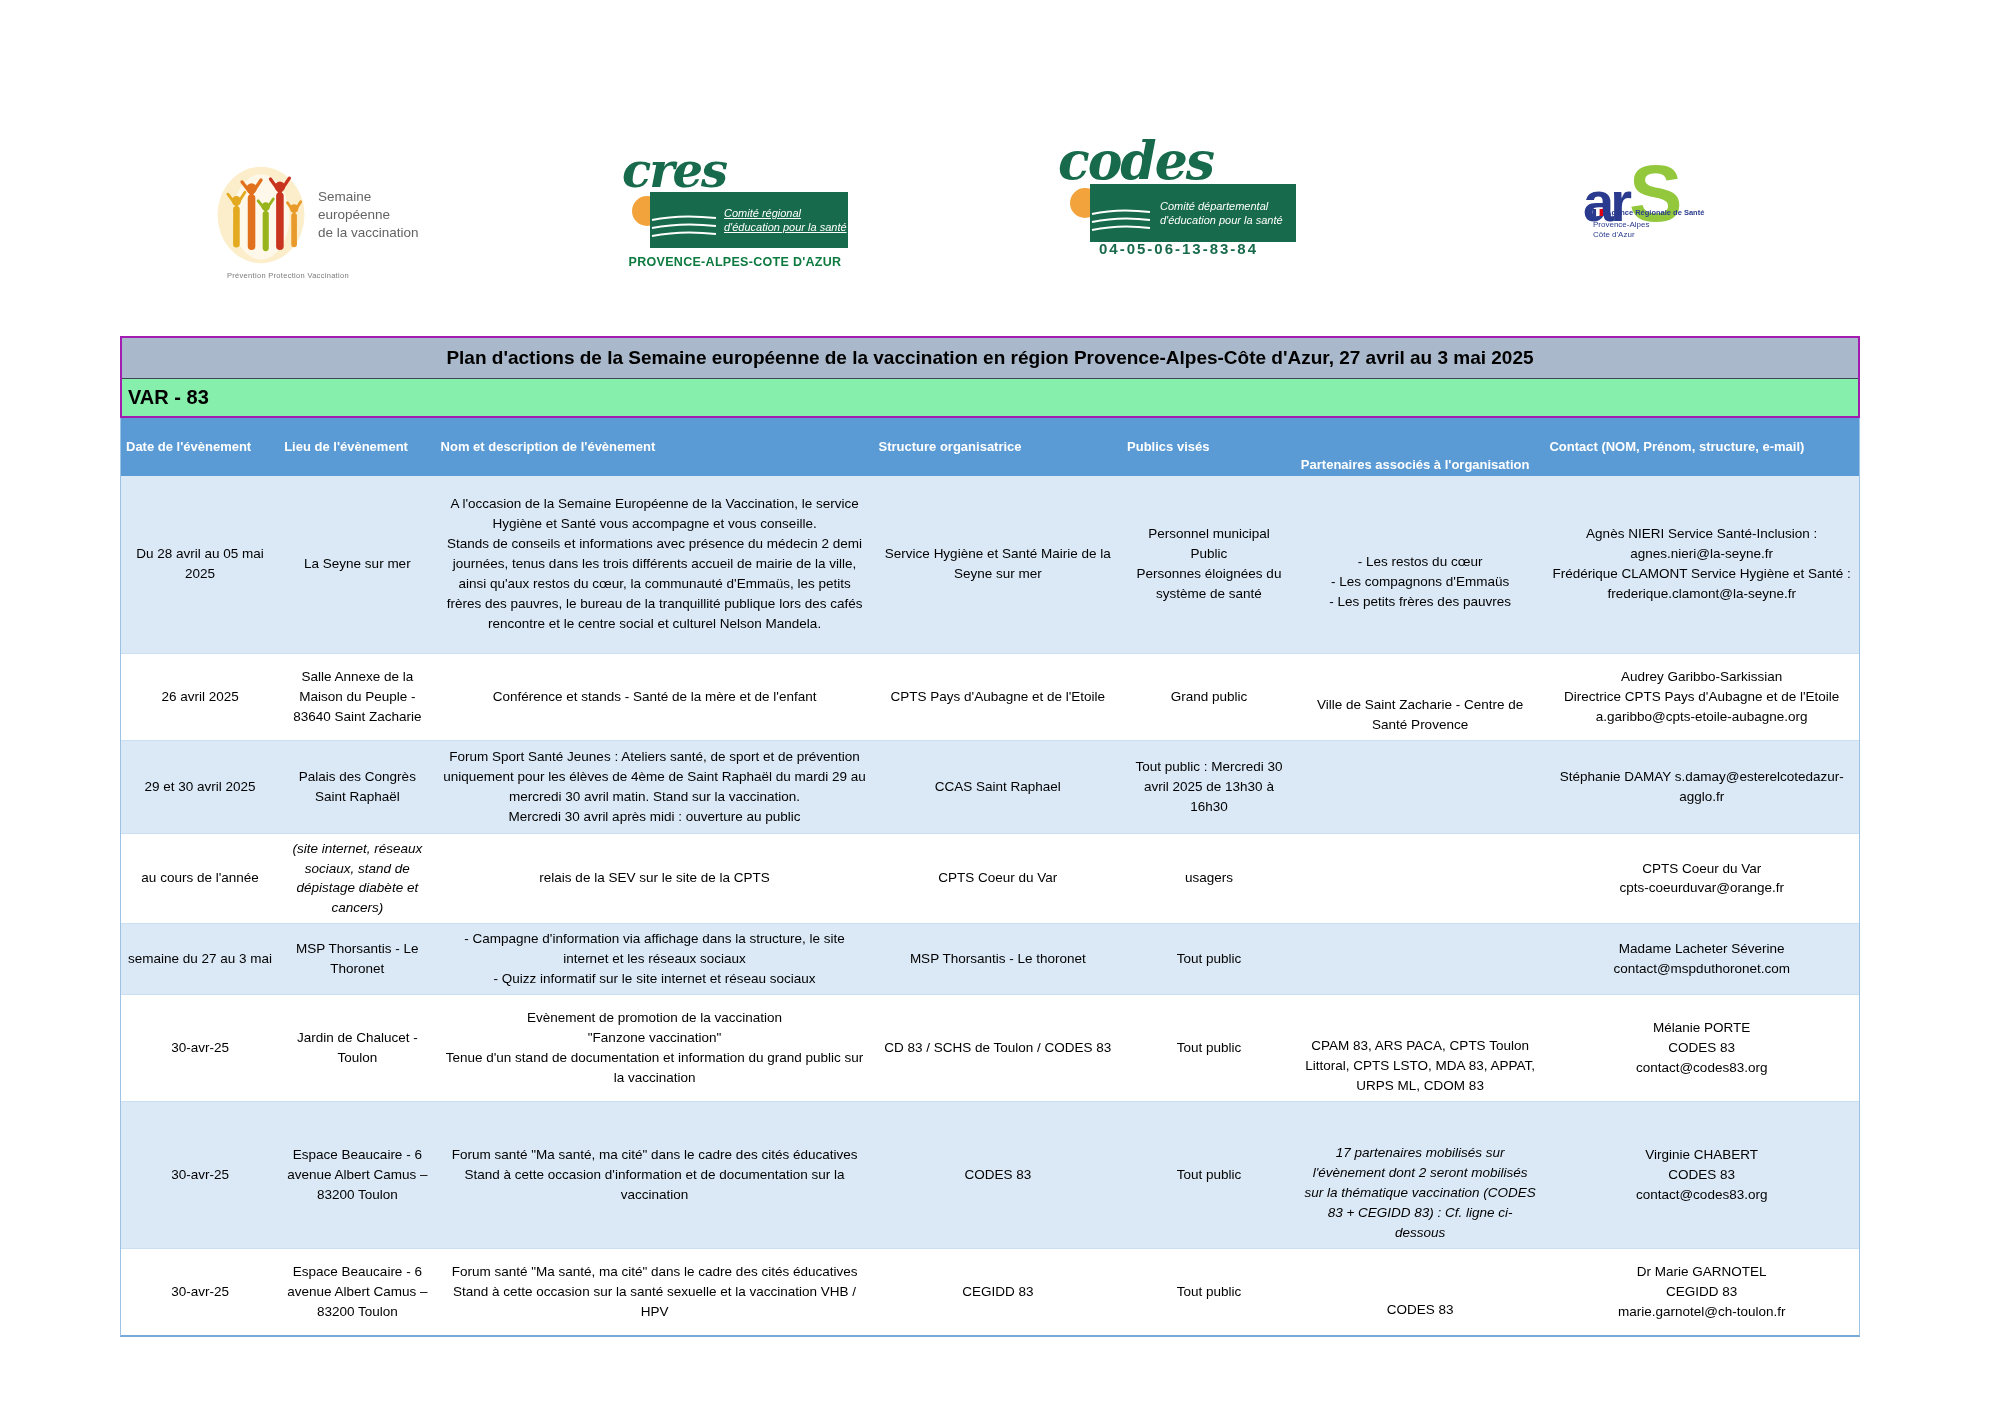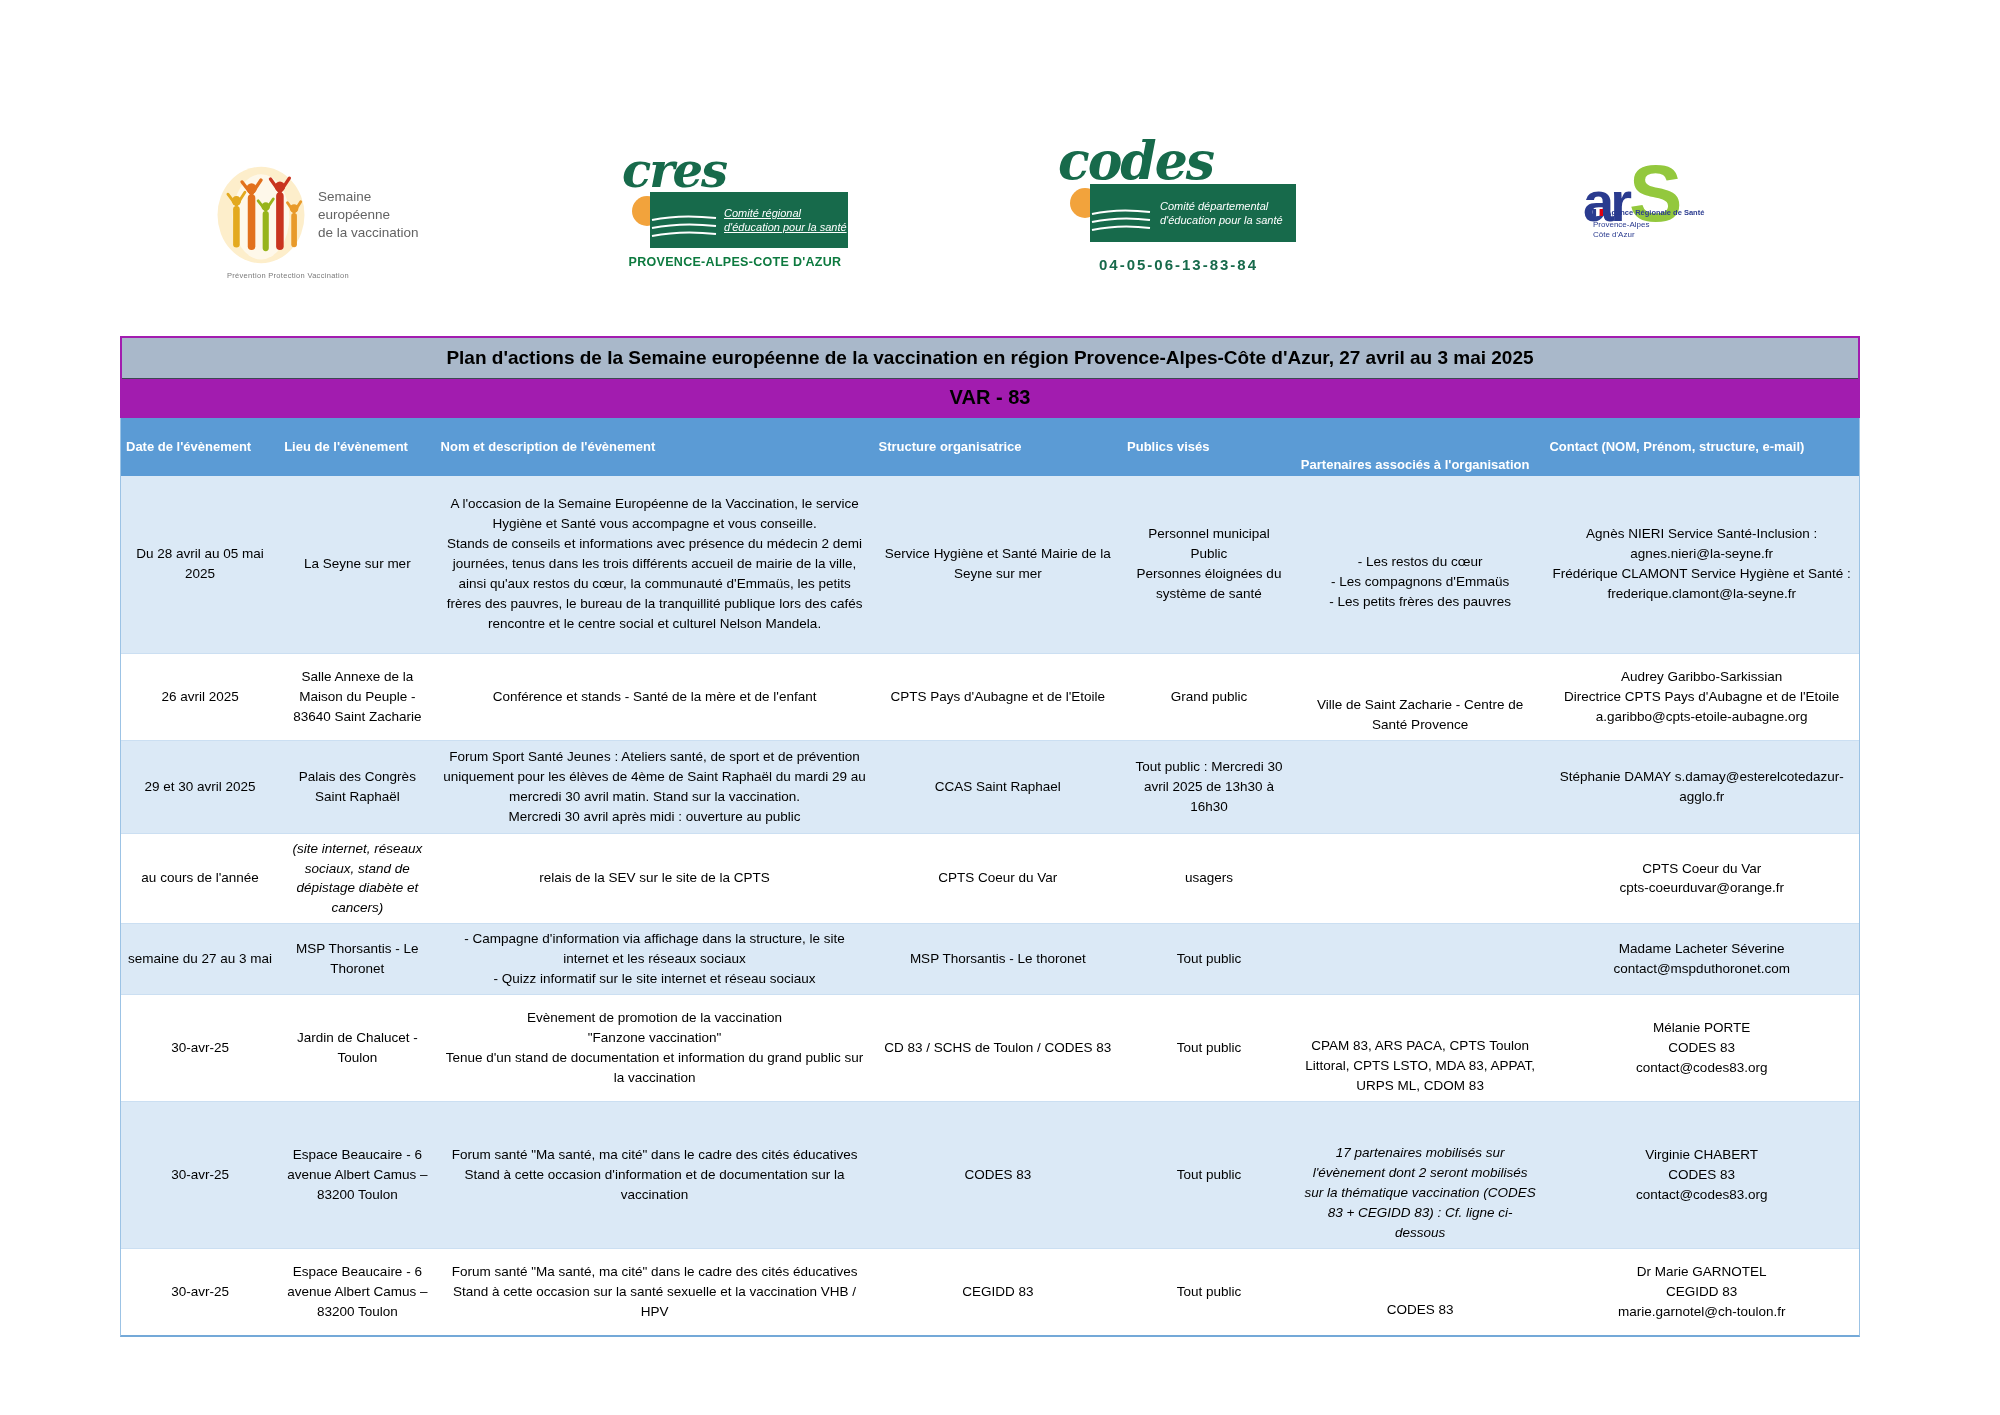--- a/index.html
+++ b/index.html
@@ -29,38 +29,38 @@
   .waves { position:absolute; z-index:2; }
   .cres-waves { left:30px; top:56px; }
   .cres-region { margin-top:5px; text-align:center; font-weight:bold; color:#0d7a3f;
                  font-size:12.5px; letter-spacing:.3px; }
 
   .logo-codes { left:1056px; top:146px; width:245px; }
   .codes-script { font-size:52px; }
   .codes-box { left:34px; top:38px; width:206px; height:58px; padding-left:70px; }
   .codes-crescent { left:14px; top:42px; }
   .codes-waves { left:34px; top:62px; }
-  .codes-depts { margin-top:18px; text-align:center; font-weight:bold; color:#176a4b;
+  .codes-depts { margin-top:2px; text-align:center; font-weight:bold; color:#176a4b;
                  font-size:15px; letter-spacing:2px; }
 
   .logo-ars { left:1583px; top:158px; width:180px; height:110px; }
   .ars-word { display:flex; align-items:baseline; line-height:.9; }
   .ars-ar { font-weight:bold; font-size:56px; color:#2a3b8f; letter-spacing:-4px; }
   .ars-s  { font-weight:bold; font-size:80px; color:#93c83d; margin-left:1px; }
   .ars-sub { position:absolute; left:10px; top:50px; width:120px; }
   .ars-agency { display:flex; align-items:center; gap:3px; font-weight:bold;
                 font-size:7.5px; color:#2a3b8f; }
   .ars-region { margin-top:3px; font-size:8px; color:#2a3b8f; line-height:1.25; white-space:pre-line; }
 
   
   .doc-table { position:absolute; left:120px; top:336px; width:1740px; }
   .head-block { border:2px solid #a21caf; }
   .title-row { background:#a9b8ca; text-align:center; font-weight:bold; font-size:19px;
                padding:9px 6px; }
-  .subtitle-row { background:#a21caf; text-align:center; font-weight:bold; font-size:20px;
+  .subtitle-row { background:#86efac; text-align:left; font-weight:bold; font-size:20px;
                   padding:7px 6px; border-top:1px solid #3d4753; }
 
   .data-block { border-left:1px solid #9cc3e5; border-right:1px solid #9cc3e5;
                 border-bottom:2px solid #74a9d8; }
   .header-row { display:flex; background:#5b9bd5; }
   .header-row .cell { color:#fff; font-weight:bold; font-size:13px; text-align:left;
                       justify-content:center; padding:3px 3px 3px 5px; line-height:1.2; }
 
   .row { display:flex; }
   .row.shaded { background:#dbe9f6; }

